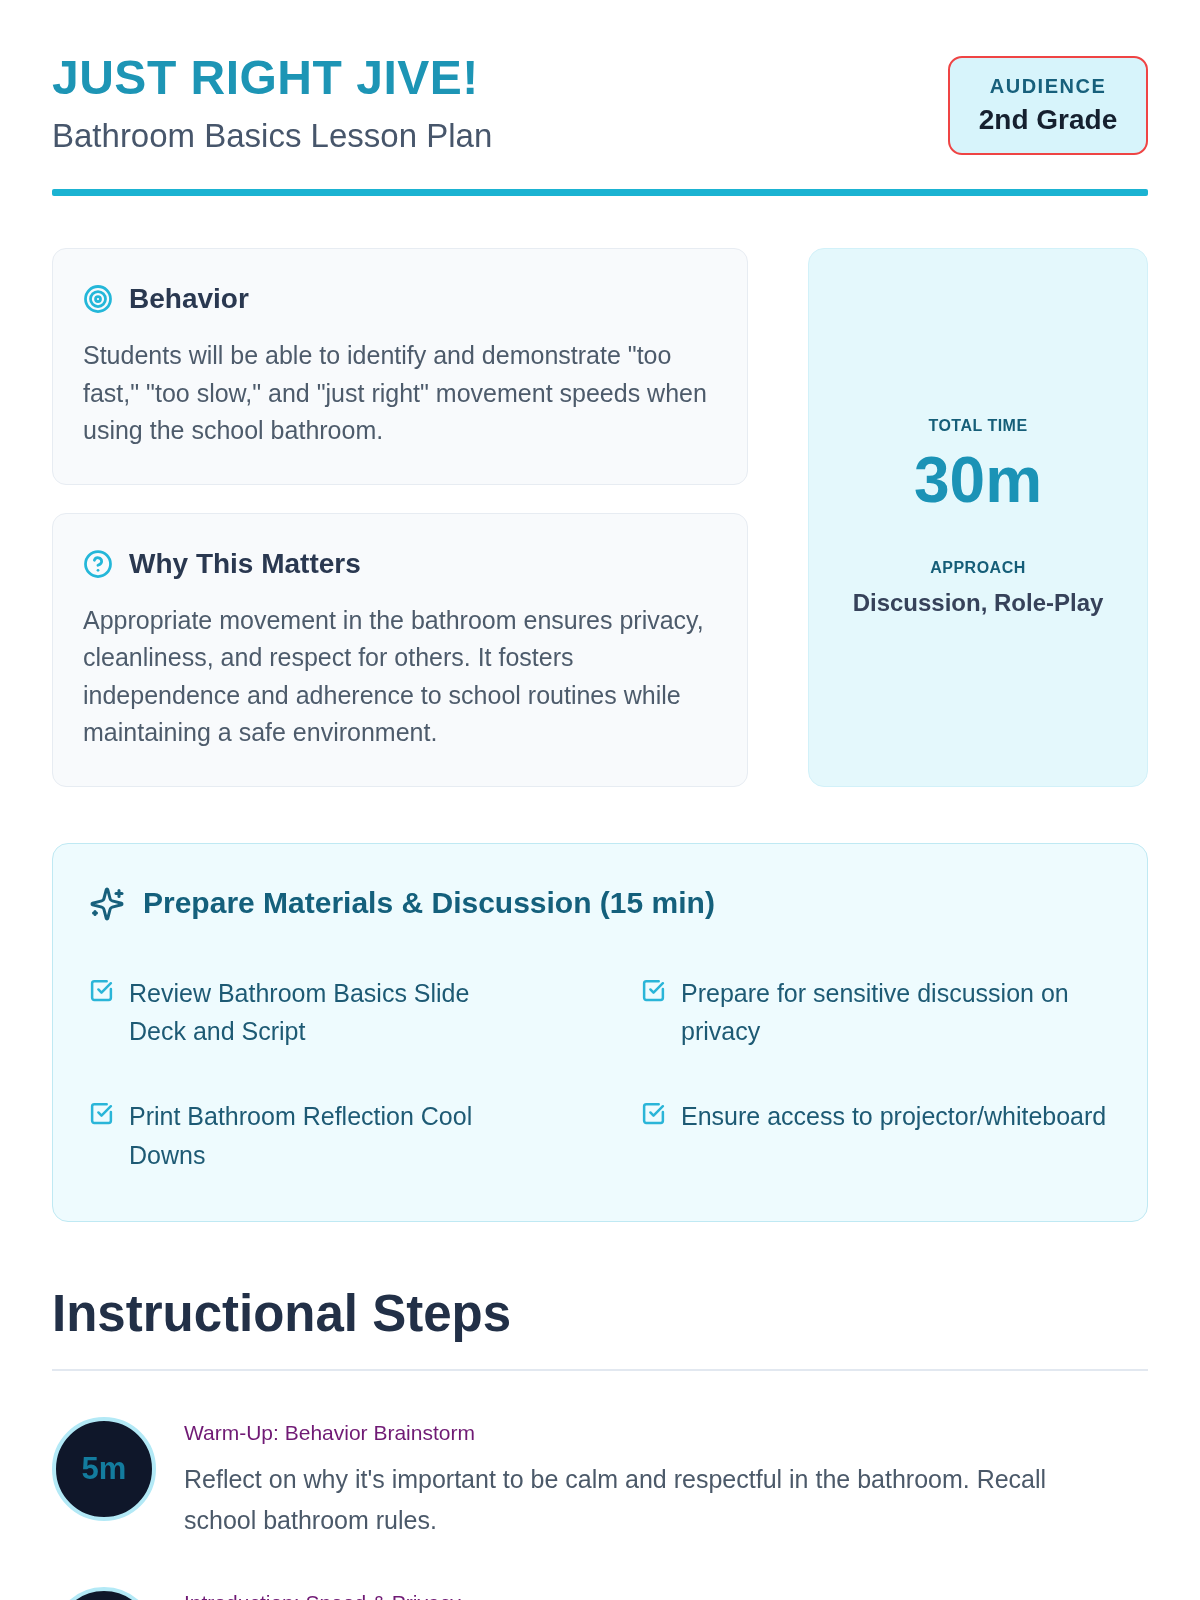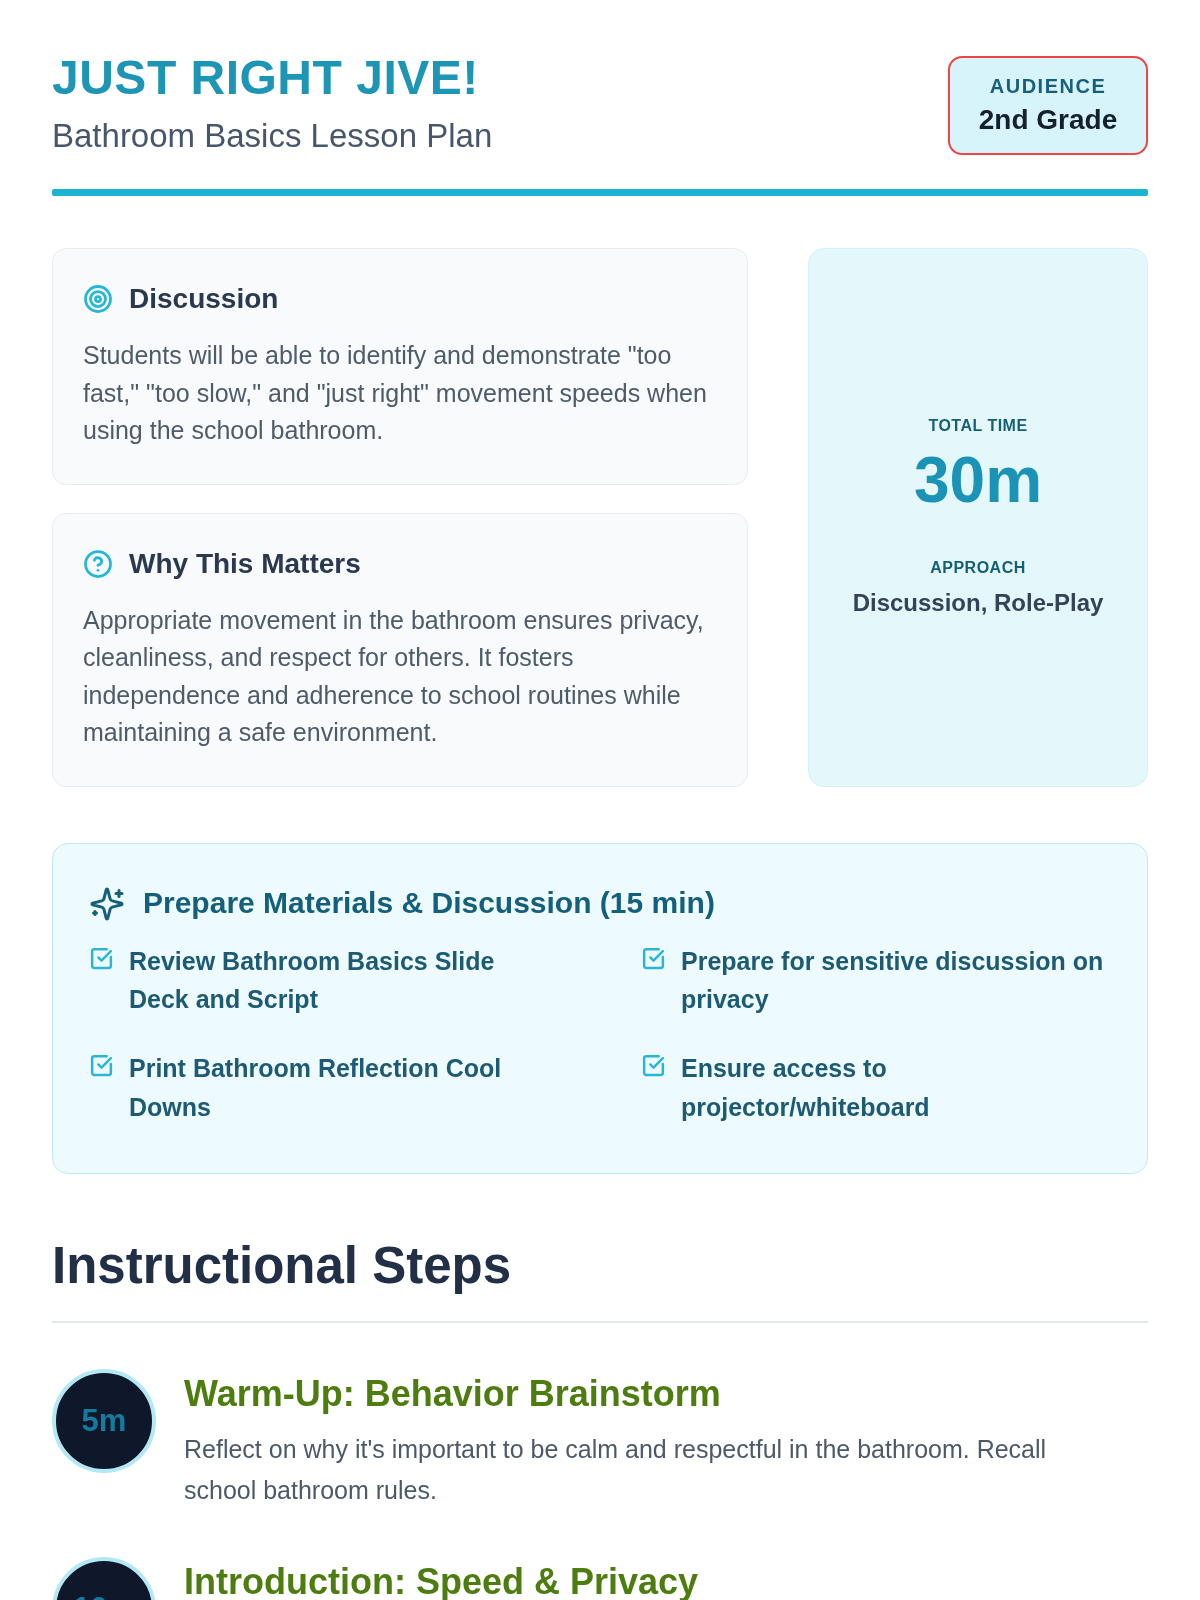--- a/index.html
+++ b/index.html
@@ -66,41 +66,41 @@
   
   .prepare-card {
     margin-top:56px;
     background:#eefbfe; border:1.5px solid #bfe9f3; border-radius:16px;
     padding:42px 36px 46px 36px;
   }
   .prepare-title-row { display:flex; align-items:flex-start; gap:18px; }
   .prepare-title { font-size:30px; font-weight:800; color:#14607c; }
   .icon-34 { width:36px; height:36px; flex:0 0 auto; }
   .checklist {
-    margin-top:20px;
+    margin-top:52px;
     display:grid; grid-template-columns:440px 470px;
-    justify-content:space-between; row-gap:30px;font-weight:bold;
+    justify-content:space-between; row-gap:46px;
   }
   .check-item { display:flex; align-items:flex-start; gap:15px; }
   .check-item .icon-22 { width:25px; height:25px; flex:0 0 auto; margin-top:4px; }
   .check-text { font-size:25px; line-height:1.55; color:#1d5a74; }
 
   
   .steps-heading { margin-top:62px; font-size:51px; font-weight:800; color:#223047; }
   .steps-rule { height:2px; background:#e2e8f0; margin-top:26px; }
   .step { display:flex; gap:28px; margin-top:46px; }
   .step-time {
     width:104px; height:104px; border-radius:50%;
     background:#0f172a; border:4px solid #b3e9f6;
     display:flex; align-items:center; justify-content:center;
     flex:0 0 auto;
     font-size:31px; font-weight:800; color:#137c9e;
   }
   .step-body { padding-top:4px; }
-  .step-title { font-size:36px; font-weight:700; color:#4d7c0f; }
+  .step-title { font-size:21px; font-weight:400; color:#701a75; }
   .step-desc {
     margin-top:14px; font-size:25px; line-height:1.65; color:#4b5969;
     max-width:910px;
   }
 </style>
 </head>
 <body>
 
 <div class="page">
 
@@ -118,21 +118,21 @@
 
   <div class="overview">
 
     <div class="card">
       <div class="card-title-row">
         <svg class="icon-24" viewBox="0 0 24 24" fill="none" stroke="#24b7d9" stroke-width="2.2" stroke-linecap="round" stroke-linejoin="round">
           <circle cx="12" cy="12" r="10"></circle>
           <circle cx="12" cy="12" r="6"></circle>
           <circle cx="12" cy="12" r="2"></circle>
         </svg>
-        <div class="card-title">Discussion</div>
+        <div class="card-title">Behavior</div>
       </div>
       <div class="card-body">Students will be able to identify and demonstrate "too fast," "too slow," and "just right" movement speeds when using the school bathroom.</div>
     </div>
 
     <div class="stats-card">
       <div class="stat-label">TOTAL TIME</div>
       <div class="stat-time">30m</div>
       <div class="stat-label">APPROACH</div>
       <div class="stat-approach">Discussion, Role-Play</div>
     </div>

